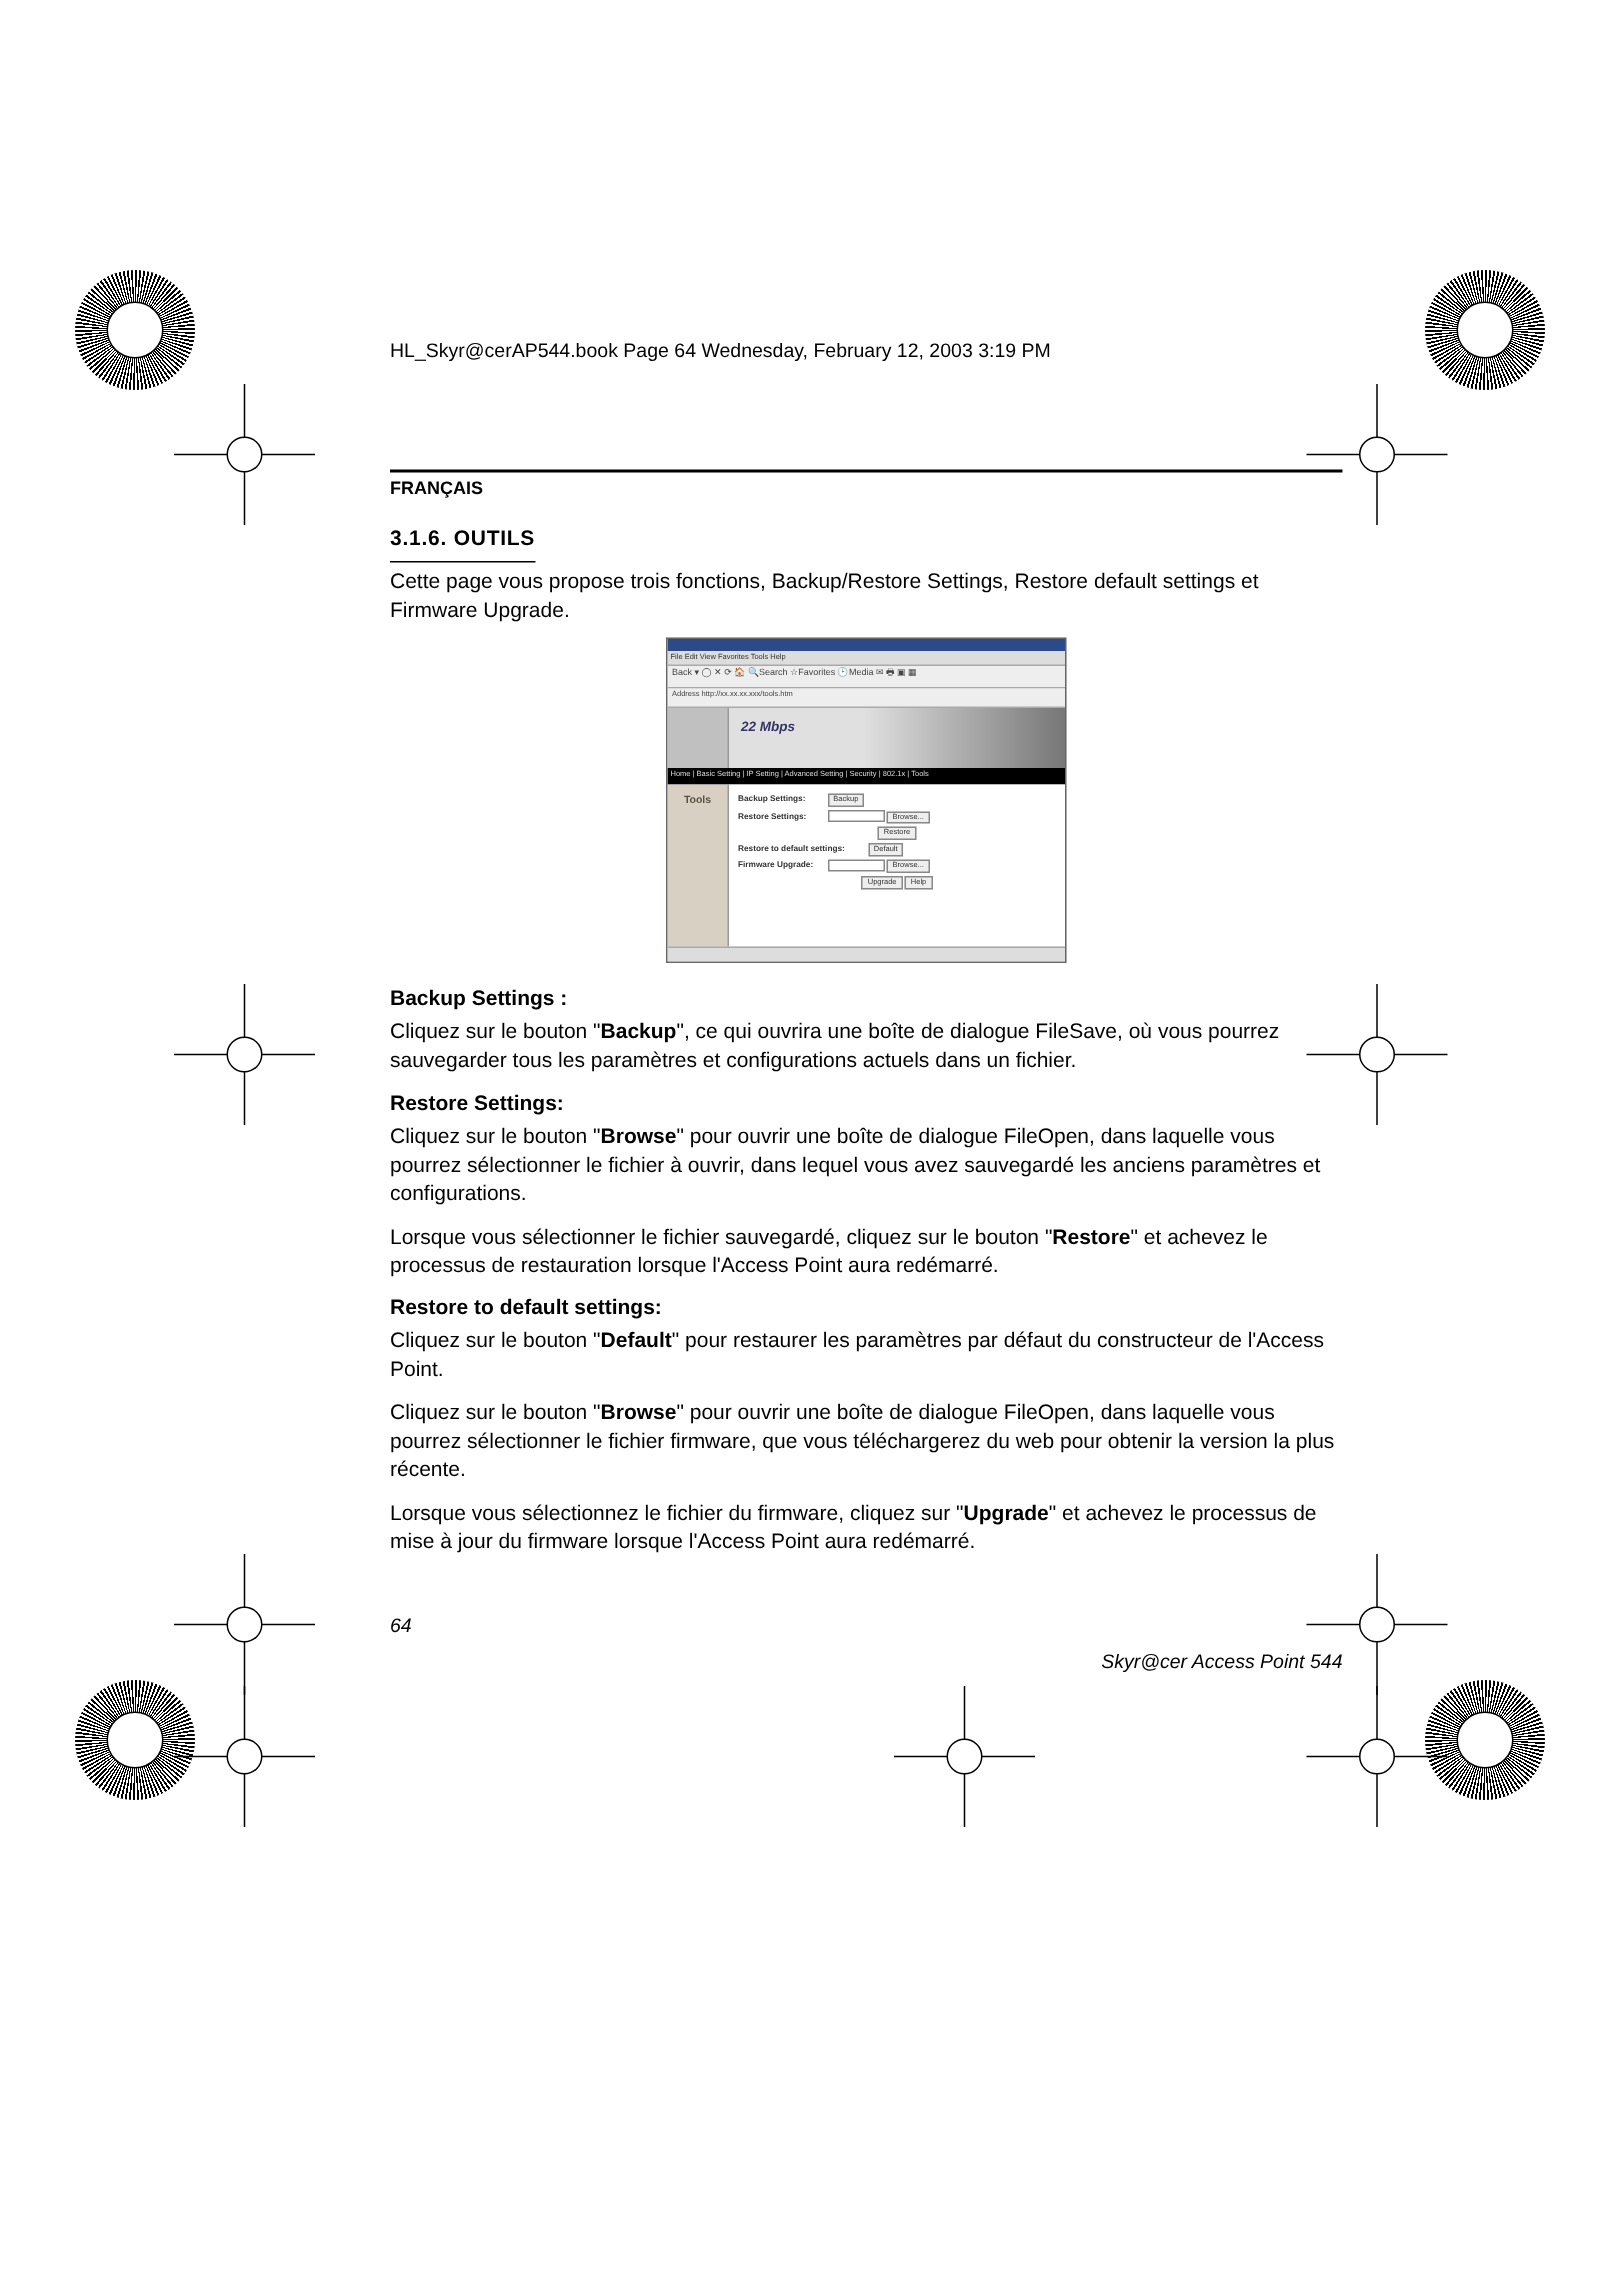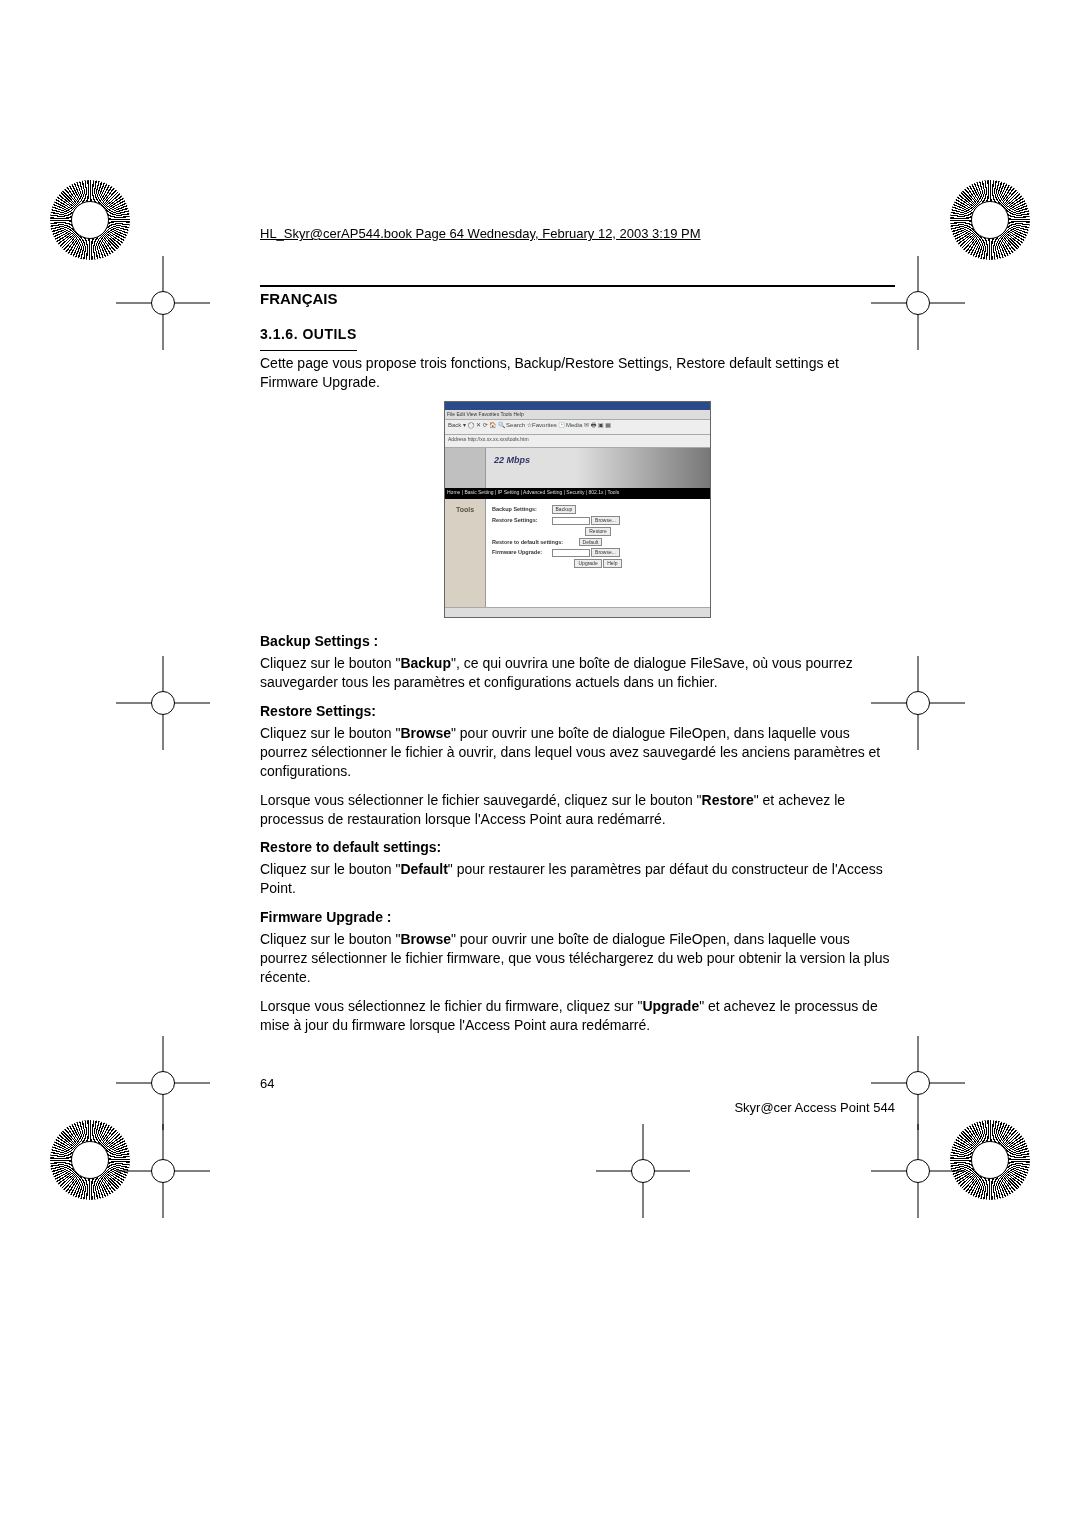--- a/index.html
+++ b/index.html
@@ -1,27 +1,27 @@
 <!DOCTYPE html>
 <html><head>
 <meta charset="utf-8">
 <style>
   html,body{margin:0;padding:0;background:#fff;}
   body{width:1080px;height:1528px;font-family:Arial,Helvetica,sans-serif;color:#000;
        position:relative;font-size:14px;line-height:1.35;}
   .content{position:absolute;left:260px;top:225px;width:635px;}
-  .print-header{font-size:13px;margin-bottom:42px;text-decoration:underline;}
+  .print-header{font-size:13px;margin-bottom:70px;}
   .hr-short{border-top:2px solid #000;width:635px;margin-bottom:2px;}
-  .lang{font-weight:bold;font-size:15px;margin:0 0 4px 0;}
+  .lang{font-weight:bold;font-size:12px;margin:0 0 4px 0;}
   .sec-title{font-weight:bold;letter-spacing:0.5px;border-bottom:1px solid #000;
              display:inline-block;padding-bottom:6px;margin-top:12px;}
   .para{margin:3px 0 10px 0;}
   .subhead{font-weight:bold;margin-top:10px;}
   .bold{font-weight:bold;}
-  .footer{position:absolute;left:260px;top:1075px;width:635px;font-size:13px;}
+  .footer{position:absolute;left:260px;top:1075px;width:635px;font-size:13px;font-style:italic;}
   .footer .pg{float:left;}
   .footer .prod{float:right;margin-top:24px;}
   
   .shot{width:265px;height:215px;border:1px solid #666;background:#e3e3e3;
         margin:8px auto 14px auto;font-size:6px;color:#555;position:relative;
         overflow:hidden;}
   .shot .titlebar{background:#2a4a8a;height:8px;}
   .shot .menubar{background:#ddd;height:7px;border-bottom:1px solid #aaa;padding:1px 2px;
                  font-size:5px;color:#333;}
   .shot .toolbar{background:#eee;height:12px;border-bottom:1px solid #aaa;font-size:6px;
@@ -179,21 +179,20 @@
   </div>
   <div class="para">
     <span>Lorsque vous sélectionner le fichier sauvegardé, cliquez sur le bouton "</span><span class="bold">Restore</span><span>" et achevez le processus de restauration lorsque l'Access Point aura redémarré.</span>
   </div>
 
   <div class="subhead">Restore to default settings:</div>
   <div class="para">
     <span>Cliquez sur le bouton "</span><span class="bold">Default</span><span>" pour restaurer les paramètres par défaut du constructeur de l'Access Point.</span>
   </div>
 
-  <div class="subhead">Firmware Upgrade :</div>
   <div class="para">
     <span>Cliquez sur le bouton "</span><span class="bold">Browse</span><span>" pour ouvrir une boîte de dialogue FileOpen, dans laquelle vous pourrez sélectionner le fichier firmware, que vous téléchargerez du web pour obtenir la version la plus récente.</span>
   </div>
   <div class="para">
     <span>Lorsque vous sélectionnez le fichier du firmware, cliquez sur "</span><span class="bold">Upgrade</span><span>" et achevez le processus de mise à jour du firmware lorsque l'Access Point aura redémarré.</span>
   </div>
 </div>
 
 <div class="footer">
   <span class="pg">64</span>

